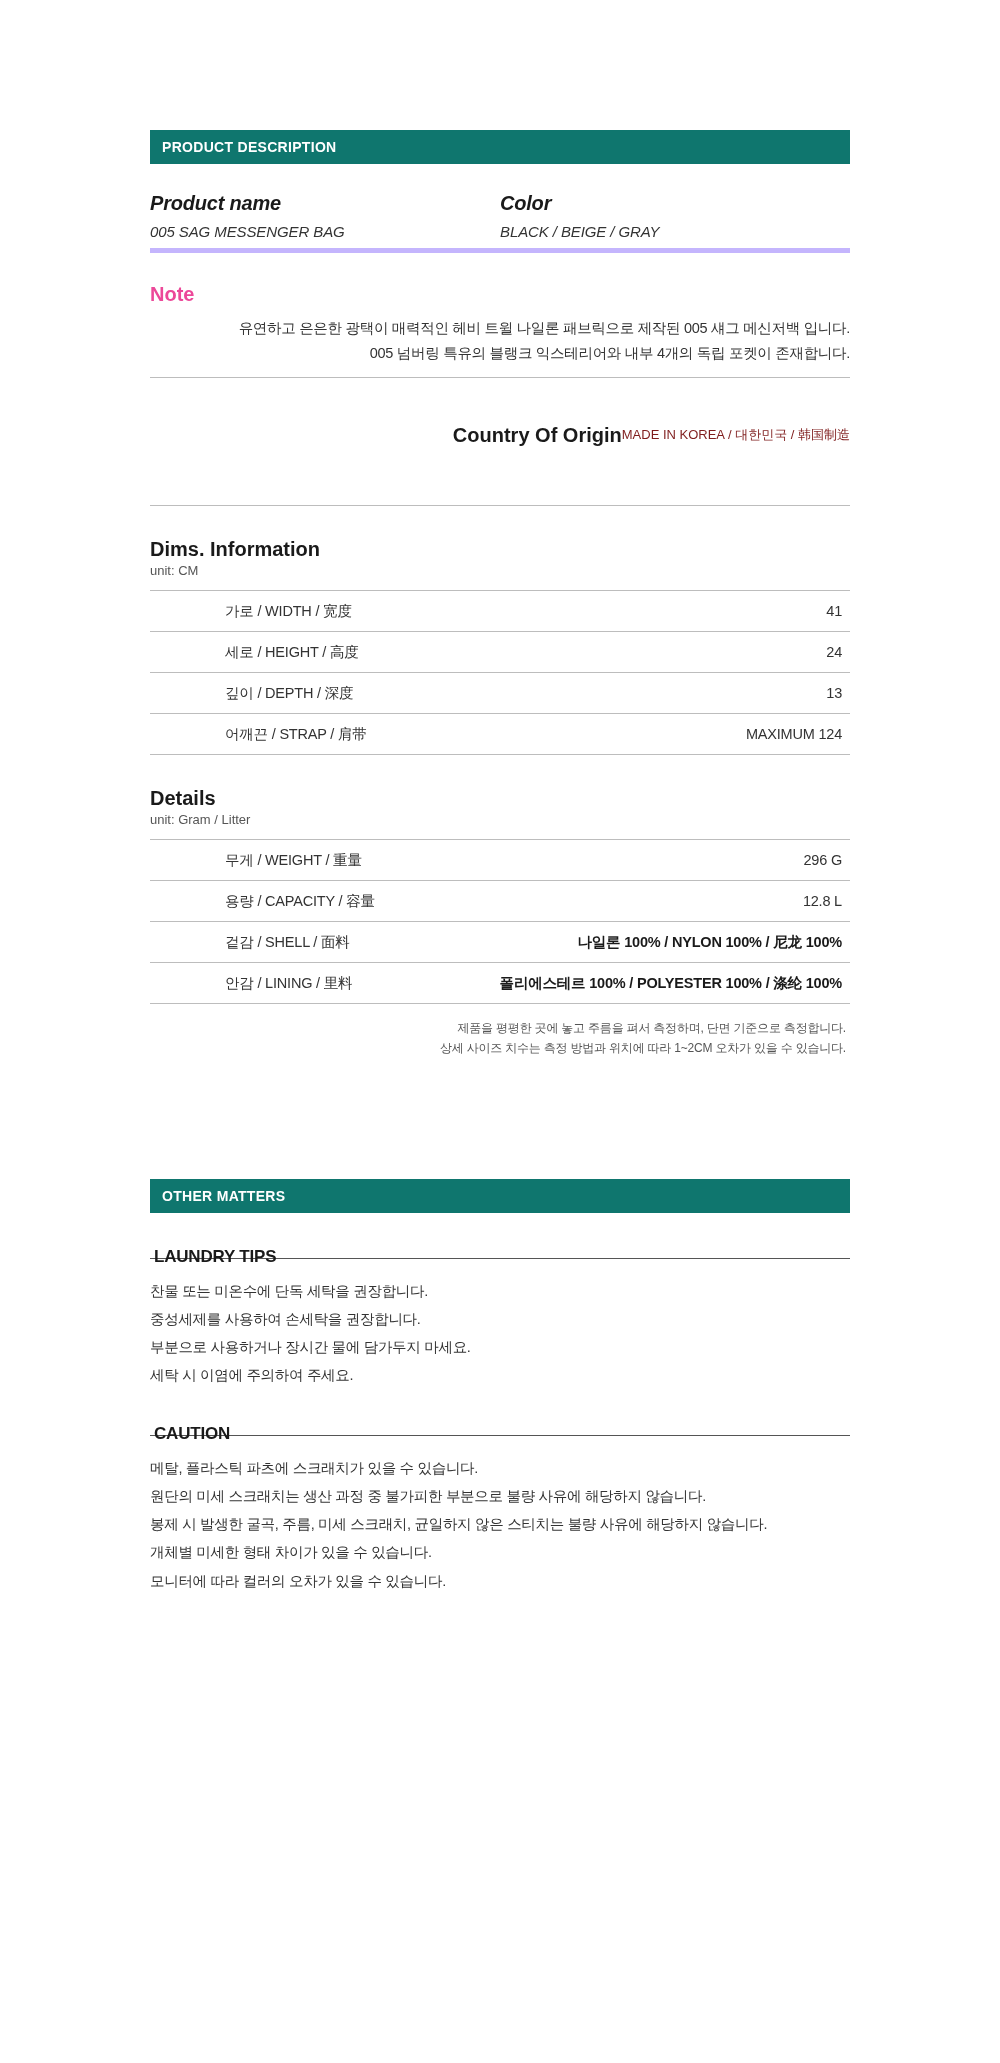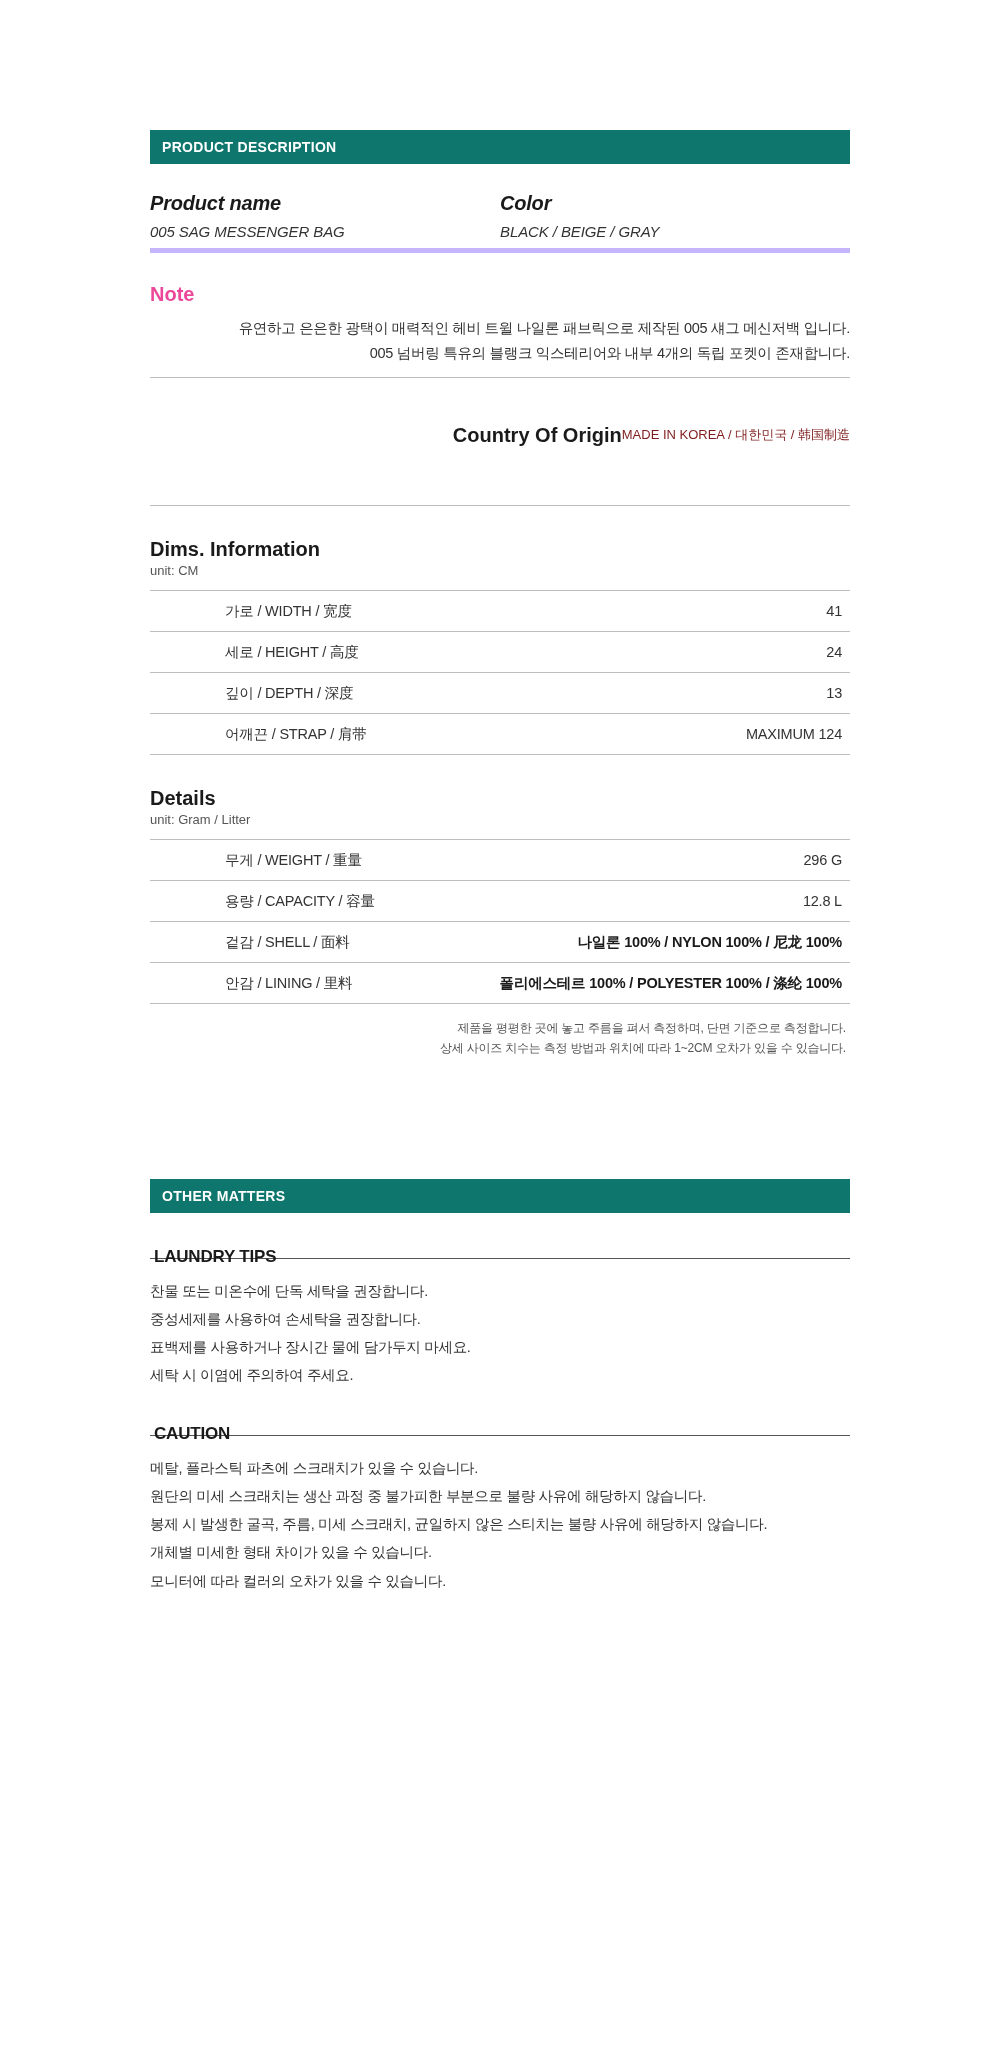--- a/index.html
+++ b/index.html
@@ -264,21 +264,21 @@
 
     <div class="section-bar">OTHER MATTERS</div>
 
     <div class="om-group">
       <div>
         <span class="om-title">LAUNDRY TIPS</span>
       </div>
       <div class="om-title-rule"></div>
       <div class="om-line">찬물 또는 미온수에 단독 세탁을 권장합니다.</div>
       <div class="om-line">중성세제를 사용하여 손세탁을 권장합니다.</div>
-      <div class="om-line">표백제를 사용하거나 장시간 물에 담가두지 마세요.</div>
+      <div class="om-line">부분으로 사용하거나 장시간 물에 담가두지 마세요.</div>
       <div class="om-line">세탁 시 이염에 주의하여 주세요.</div>
     </div>
 
     <div class="om-group">
       <div>
         <span class="om-title">CAUTION</span>
       </div>
       <div class="om-title-rule"></div>
       <div class="om-line">메탈, 플라스틱 파츠에 스크래치가 있을 수 있습니다.</div>
       <div class="om-line">원단의 미세 스크래치는 생산 과정 중 불가피한 부분으로 불량 사유에 해당하지 않습니다.</div>

